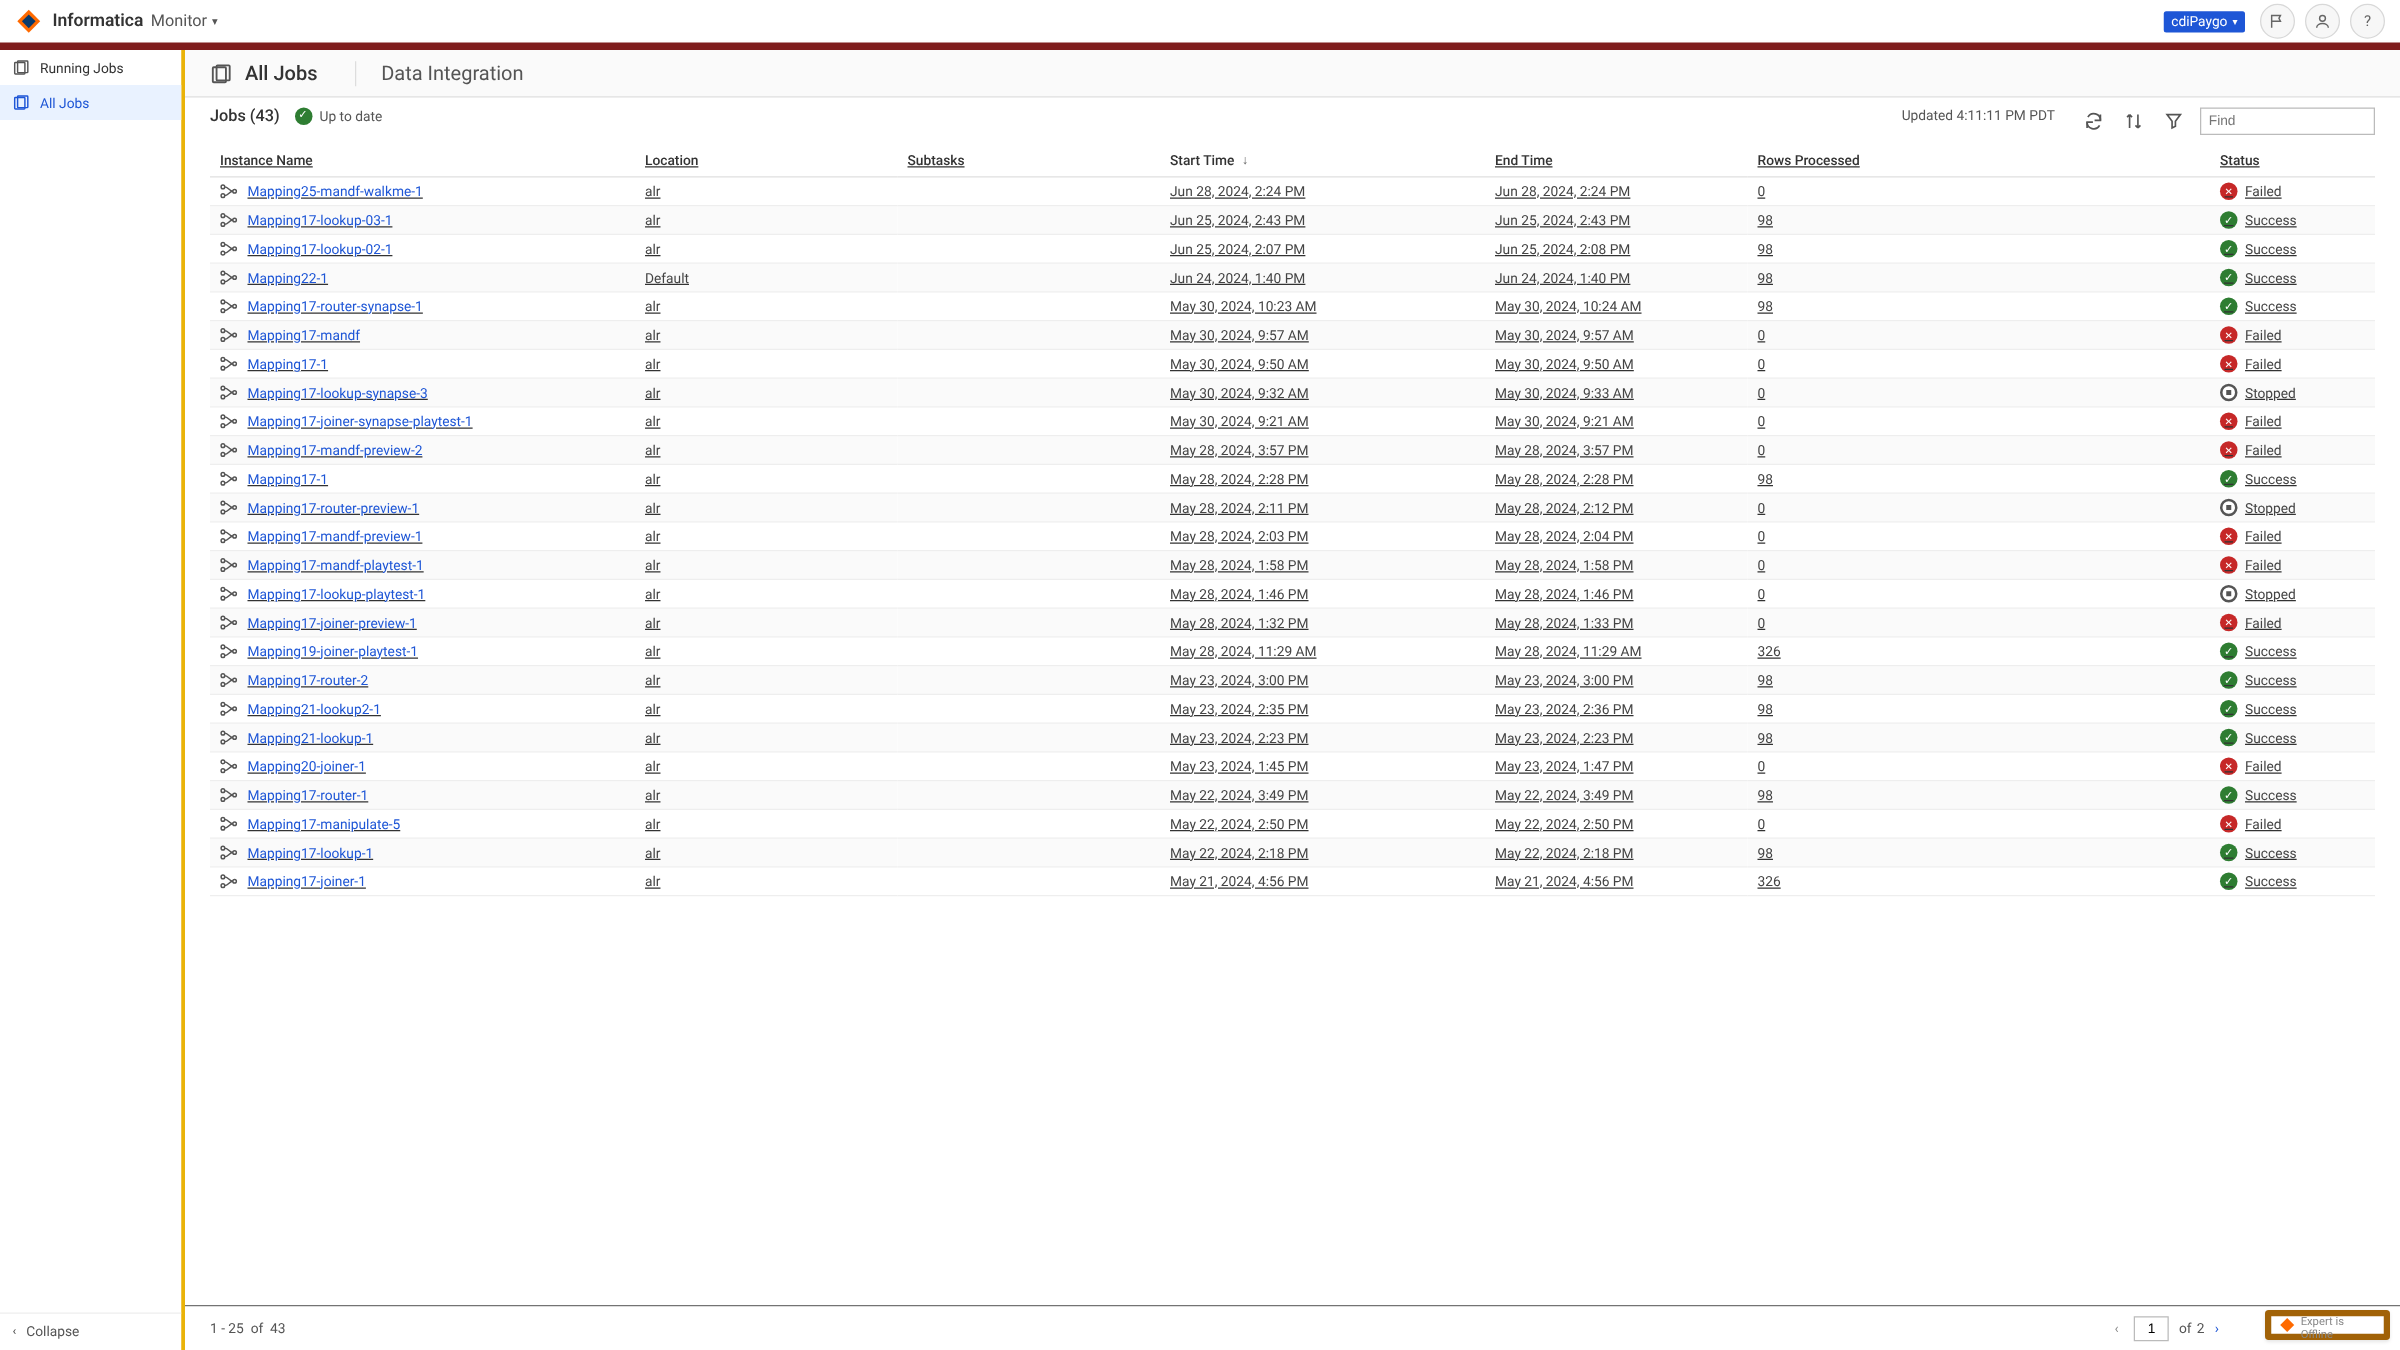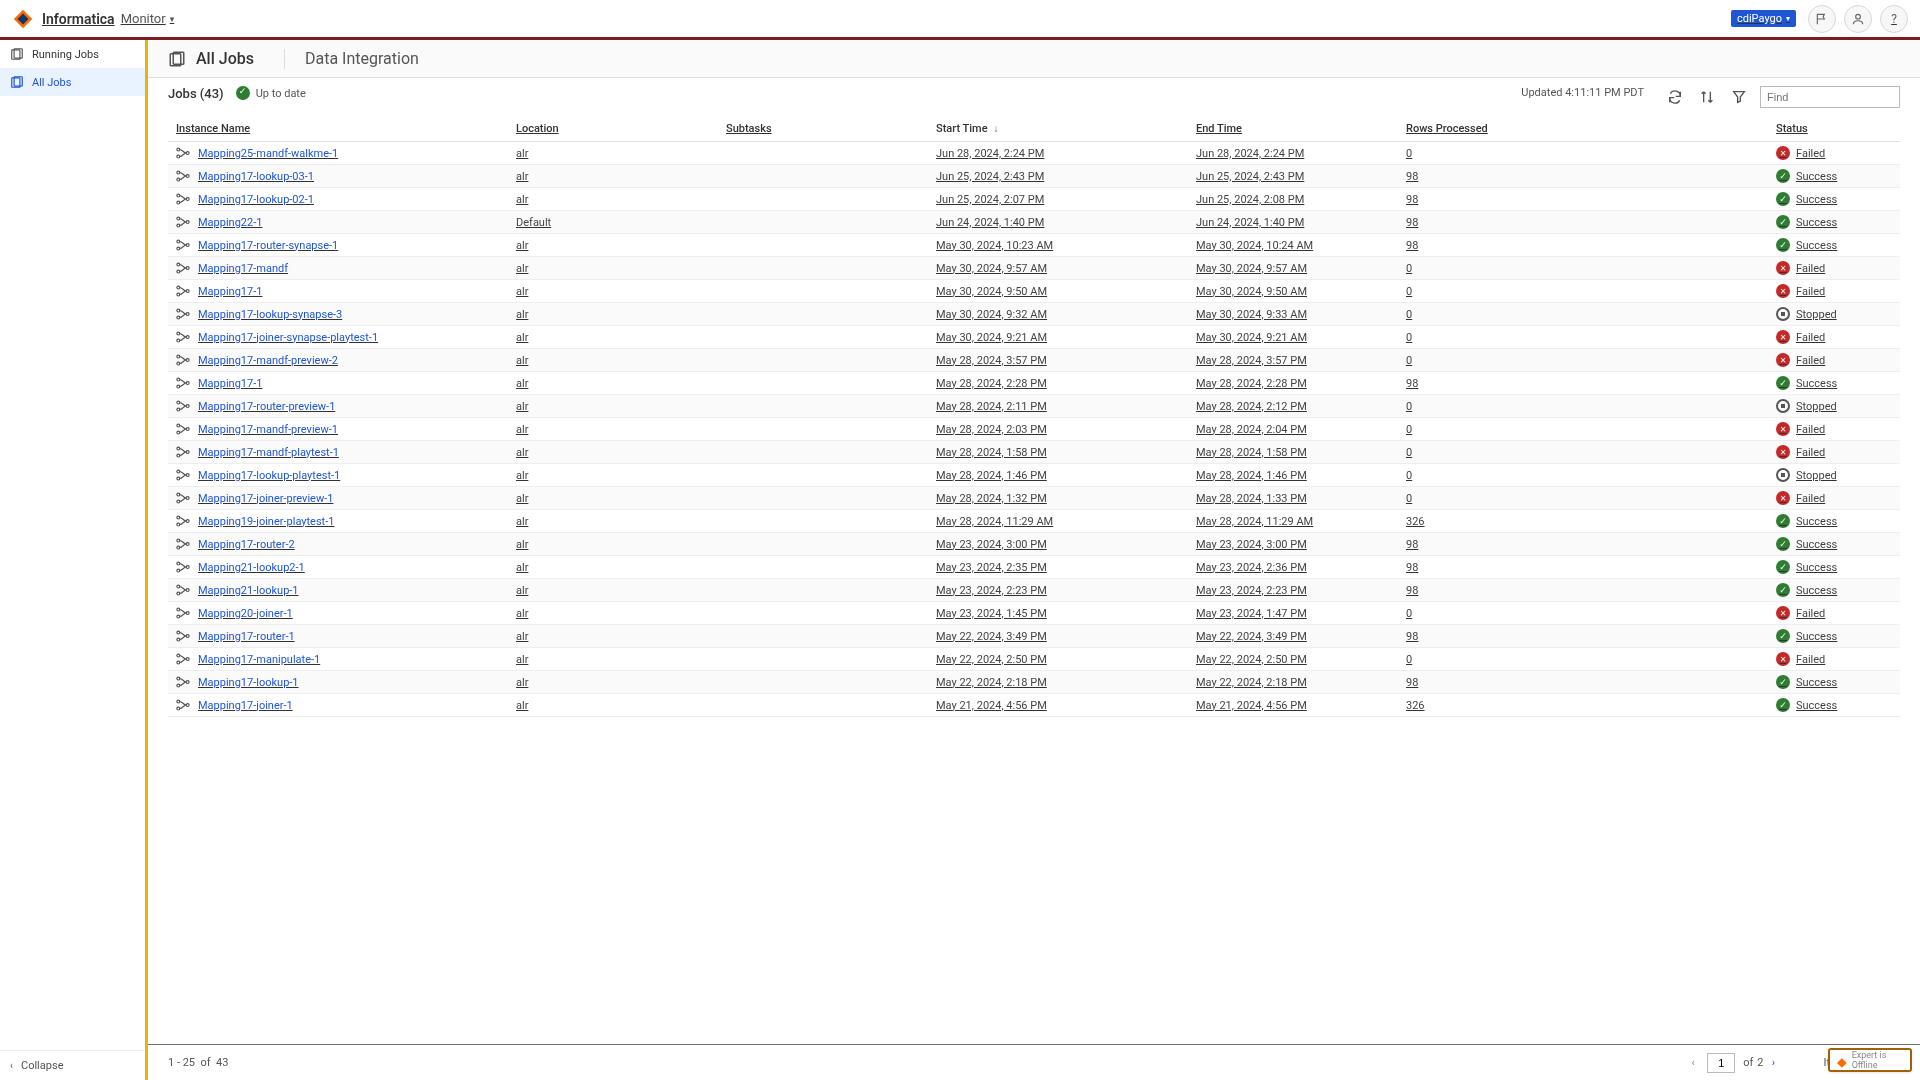--- a/index.html
+++ b/index.html
@@ -1,19 +1,19 @@
 <!DOCTYPE html>
 <html><head>
 <meta charset="utf-8">
 <style>
 * { margin: 0; padding: 0; box-sizing: border-box; }
 body { font-family: -apple-system, BlinkMacSystemFont, "Segoe UI", Roboto, Arial, sans-serif; font-size: 12px; color: #333; background: #fff; width: 1920px; height: 1080px; overflow: hidden; display: flex; flex-direction: column; }
 
 
-.header { height: 40px; display: flex; align-items: center; padding: 0 12px; border-bottom: 3px solid #7f1d1d; background: #fff; text-decoration: underline; }
+.header { height: 40px; display: flex; align-items: center; padding: 0 12px; border-bottom: 6px solid #7f1d1d; background: #fff; }
 .logo { width: 22px; height: 22px; margin-right: 8px; }
 .brand { font-weight: 600; font-size: 14px; margin-right: 6px; }
 .app-name { font-size: 13px; color: #555; margin-right: 4px; }
 .dropdown-caret { font-size: 9px; color: #555; }
 .header-spacer { flex: 1; }
 .org-badge { background: #1e56d6; color: #fff; font-size: 11px; padding: 2px 6px; border-radius: 2px; margin-right: 4px; display: flex; align-items: center; }
 .org-badge .caret { margin-left: 4px; font-size: 8px; }
 .header-icon-btn { width: 28px; height: 28px; border: 1px solid #d8d8d8; border-radius: 14px; background: #f7f7f7; margin-left: 8px; display: flex; align-items: center; justify-content: center; cursor: pointer; }
 
 
@@ -69,21 +69,21 @@
 
 .footer { height: 36px; border-top: 1px solid #737373; display: flex; align-items: center; padding: 0 20px; font-size: 11px; color: #555; }
 .footer-spacer { flex: 1; }
 .pager { display: flex; align-items: center; }
 .pager-btn { width: 20px; height: 20px; display: flex; align-items: center; justify-content: center; cursor: pointer; color: #888; }
 .pager-btn.active { color: #1e56d6; }
 .pager-input { width: 28px; height: 20px; border: 1px solid #bbb; text-align: center; font-size: 11px; margin: 0 4px; }
 .items-per-page { display: flex; align-items: center; margin-left: 40px; }
 
 
-.chat-widget { position: fixed; bottom: 8px; right: 8px; width: 84px; height: 24px; border: 2px solid #a16207; border-radius: 3px; background: #fff; display: flex; align-items: flex-end; padding: 0 6px; font-size: 9px; color: #888; box-shadow: 0 1px 3px rgba(0,0,0,0.1); }
+.chat-widget { position: fixed; bottom: 8px; right: 8px; width: 100px; height: 24px; border: 5px solid #a16207; border-radius: 3px; background: #fff; display: flex; align-items: flex-start; padding: 0 6px; font-size: 9px; color: #888; box-shadow: 0 1px 3px rgba(0,0,0,0.1); }
 .chat-widget .clogo { width: 14px; height: 14px; margin-right: 4px; }
 
 
 svg { display: block; }
 </style>
 </head>
 <body>
 
 <div class="header">
   <svg class="logo" viewBox="0 0 24 24">
@@ -732,21 +732,21 @@
             </tr>
             <tr>
               <td>
                 <div class="instance-cell">
                   <svg class="flow-icon" viewBox="0 0 24 20" fill="none" stroke="#555" stroke-width="2">
                     <circle cx="4" cy="4" r="2.5"></circle>
                     <circle cx="4" cy="16" r="2.5"></circle>
                     <circle cx="20" cy="10" r="2.5"></circle>
                     <path d="M6 4c6 0 6 6 12 6M6 16c6 0 6-6 12-6"></path>
                   </svg>
-                  <span class="instance-link">Mapping17-manipulate-1</span>
+                  <span class="instance-link">Mapping17-manipulate-5</span>
                 </div>
               </td>
               <td>alr</td>
               <td></td>
               <td>May 22, 2024, 2:50 PM</td>
               <td>May 22, 2024, 2:50 PM</td>
               <td>0</td>
               <td>
                 <div class="status-cell">
                   <span class="status-icon status-failed"></span>

